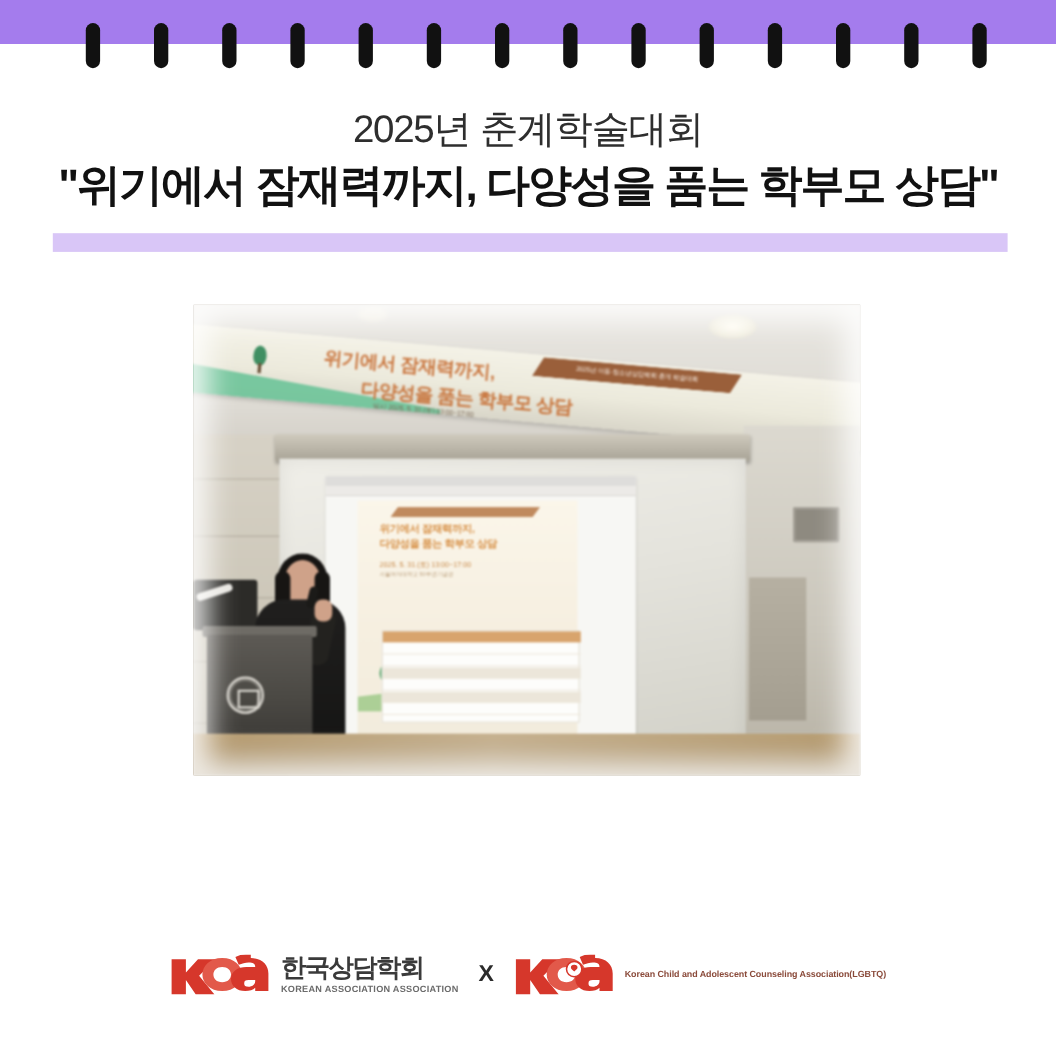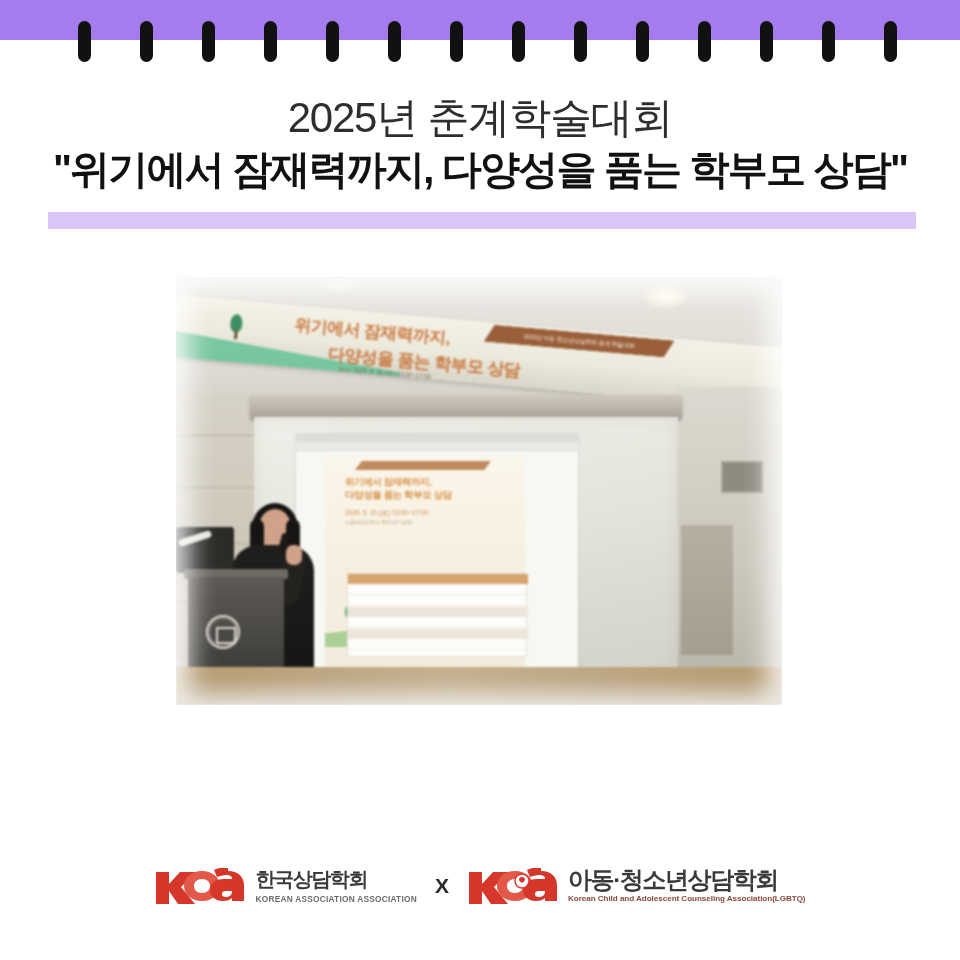--- a/index.html
+++ b/index.html
@@ -23,21 +23,21 @@
   .tick {
     position:absolute; top:21px; width:13px; height:41px;
     background:#111111; border-radius:7px;
   }
 
   
   .head-wrap {
     position:absolute; left:0; top:96px; width:960px; text-align:center;
   }
   .kicker {
-    font-size:42px; line-height:44px; color:#2e2e2e;
+    font-size:35px; line-height:44px; color:#2e2e2e;
     letter-spacing:-1.2px; font-weight:400;
   }
   .headline {
     margin-top:4px;
     font-size:40px; line-height:50px; color:#111111;
     font-weight:700; letter-spacing:-1.8px;
     white-space:nowrap;
   }
   .underbar {
     position:absolute; left:48px; top:212px; width:868px; height:17px;
@@ -328,21 +328,21 @@
     position:absolute; left:0; top:866px; width:960px;
     display:flex; align-items:center; justify-content:center; gap:18px;
   }
   .logo { display:flex; align-items:center; gap:9px; }
   .kca-mark {
     position:relative; width:92px; height:36px;
   }
   .kca-mark svg { display:block; }
   .logo-txt { display:flex; flex-direction:column; justify-content:center; }
   .logo-kr {
-    font-size:20px; font-weight:700; color:#3a3a3a; letter-spacing:-1.4px;
+    font-size:23px; font-weight:700; color:#3a3a3a; letter-spacing:-1.4px;
     line-height:27px; white-space:nowrap;
   }
   .logo-kr.sm { font-size:24px; }
   .logo-en {
     font-size:8.3px; font-weight:700; color:#6b6b6b; letter-spacing:.25px;
     line-height:12px; white-space:nowrap;
   }
   .logo-en.tight { font-size:8.1px; letter-spacing:-.05px; color:#8a4a3a; }
   .xsep { font-size:21px; font-weight:700; color:#2b2b2b; }
 </style>
@@ -504,19 +504,18 @@
           <path d="M2 4 h13 v12 l11 -12 h16 l-15 15 14 17 h-17 l-9 -13 v13 h-13 z" fill="#d6372b"></path>
           <path d="M48 3 c11 0 18 7 18 15 0 8 -7 15 -18 15 -11 0 -18 -7 -18 -15 0 -8 7 -15 18 -15 z
                    m0 8 c-5 0 -8 3 -8 7 0 4 3 7 8 7 5 0 8 -3 8 -7 0 -4 -3 -7 -8 -7 z" fill="#e2594a"></path>
           <path d="M74 3 c10 0 16 6 16 14 v16 h-12 v-3 c-2 2 -5 3 -9 3 -8 0 -13 -5 -13 -11 0 -7 6 -11 14 -11 h8 c0 -3 -2 -4 -6 -4 -3 0 -6 1 -9 2 l-3 -7 c4 -2 9 -3 14 -3 z
                    m4 20 h-6 c-3 0 -4 1 -4 3 0 2 1 3 4 3 3 0 6 -2 6 -5 z" fill="#d6372b"></path>
           <circle cx="55" cy="13" r="7" fill="#ffffff" stroke="#d6372b" stroke-width="1.4"></circle>
           <path d="M55 9 c2 0 3 1 3 2.5 0 1.2 -1 2 -3 3.6 -2 -1.6 -3 -2.4 -3 -3.6 0 -1.5 1 -2.5 3 -2.5 z" fill="#d6372b"></path>
         </svg>
       </div>
       <div class="logo-txt">
-        <span class="logo-kr sm">아동·청소년상담학회</span>
         <span class="logo-en tight">Korean Child and Adolescent Counseling Association(LGBTQ)</span>
       </div>
     </div>
 
   </div>
 </div>
 
 </body></html>

